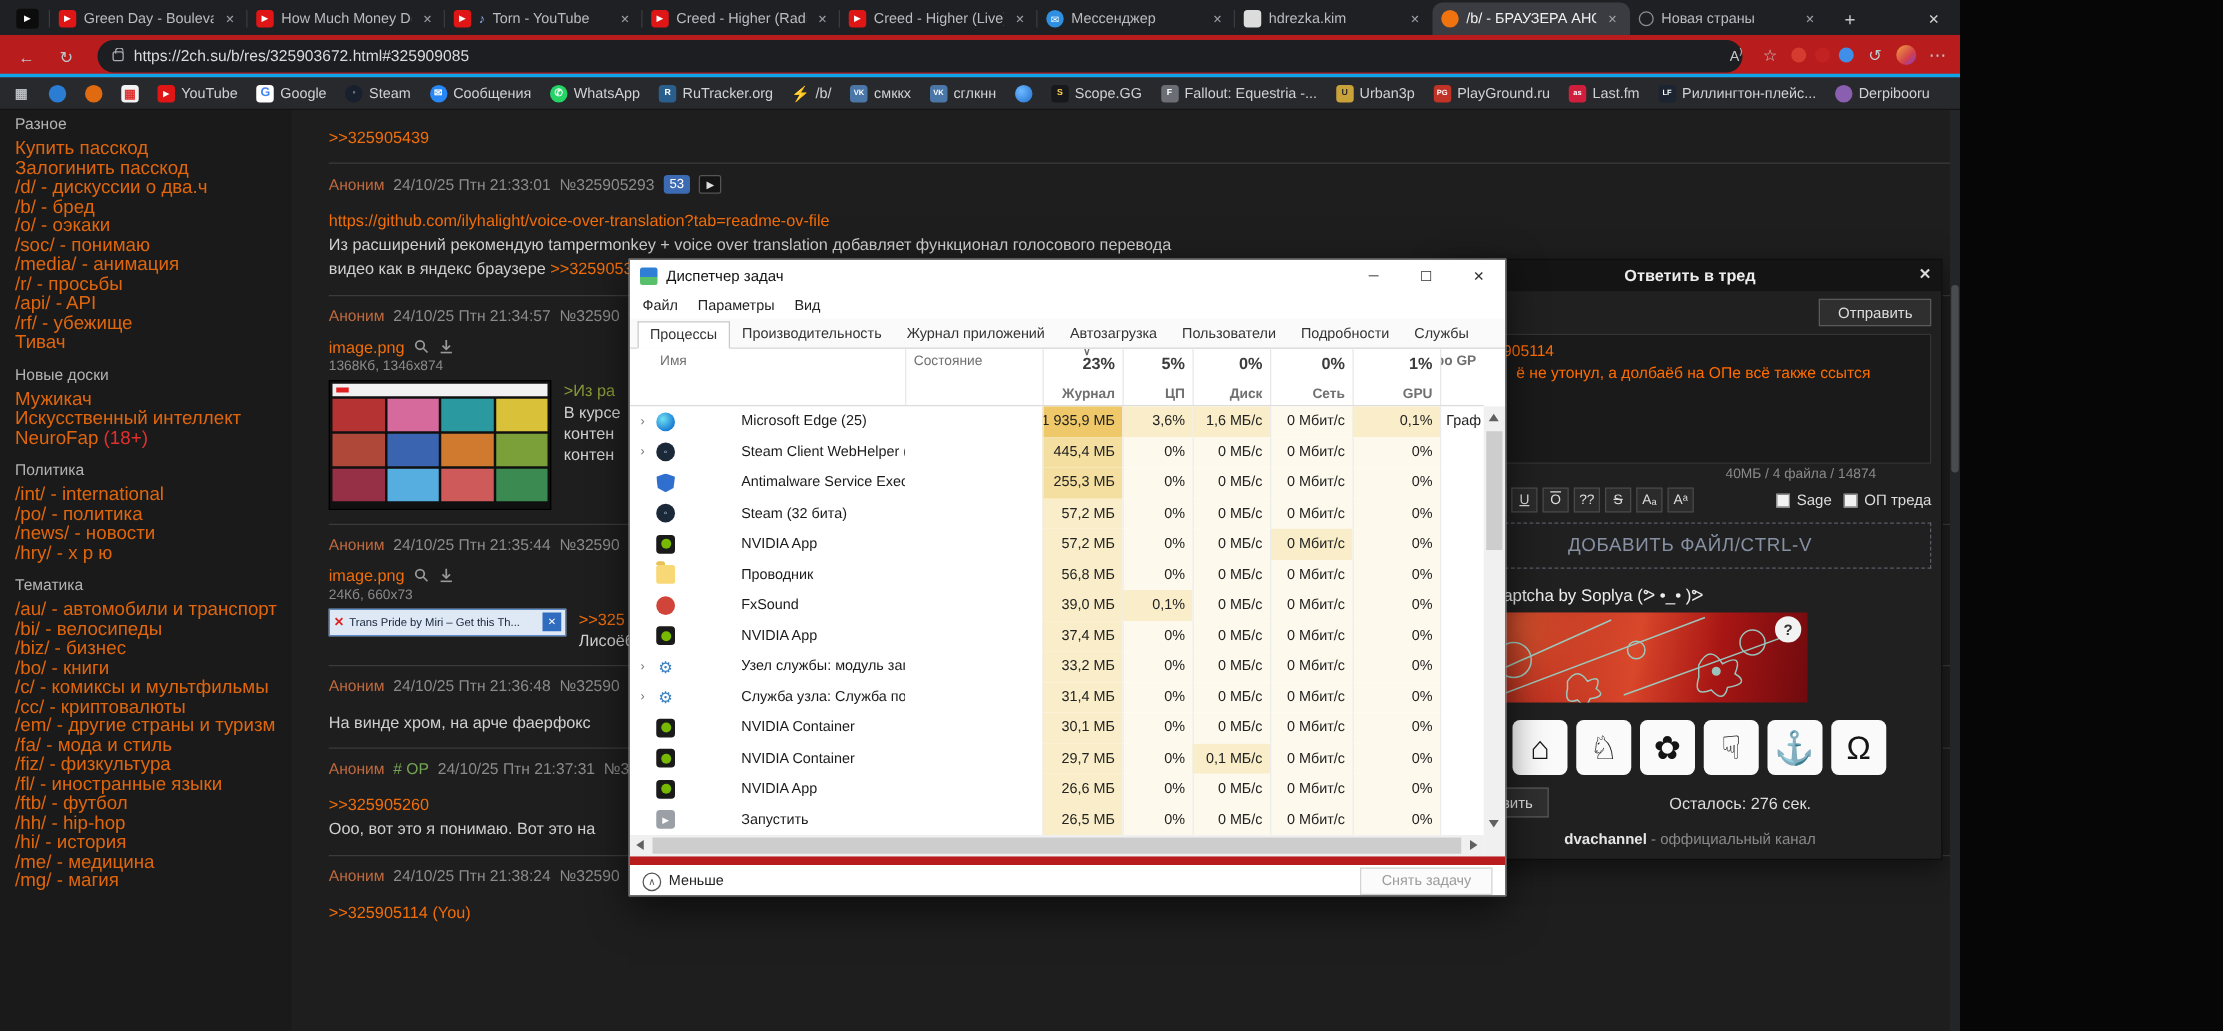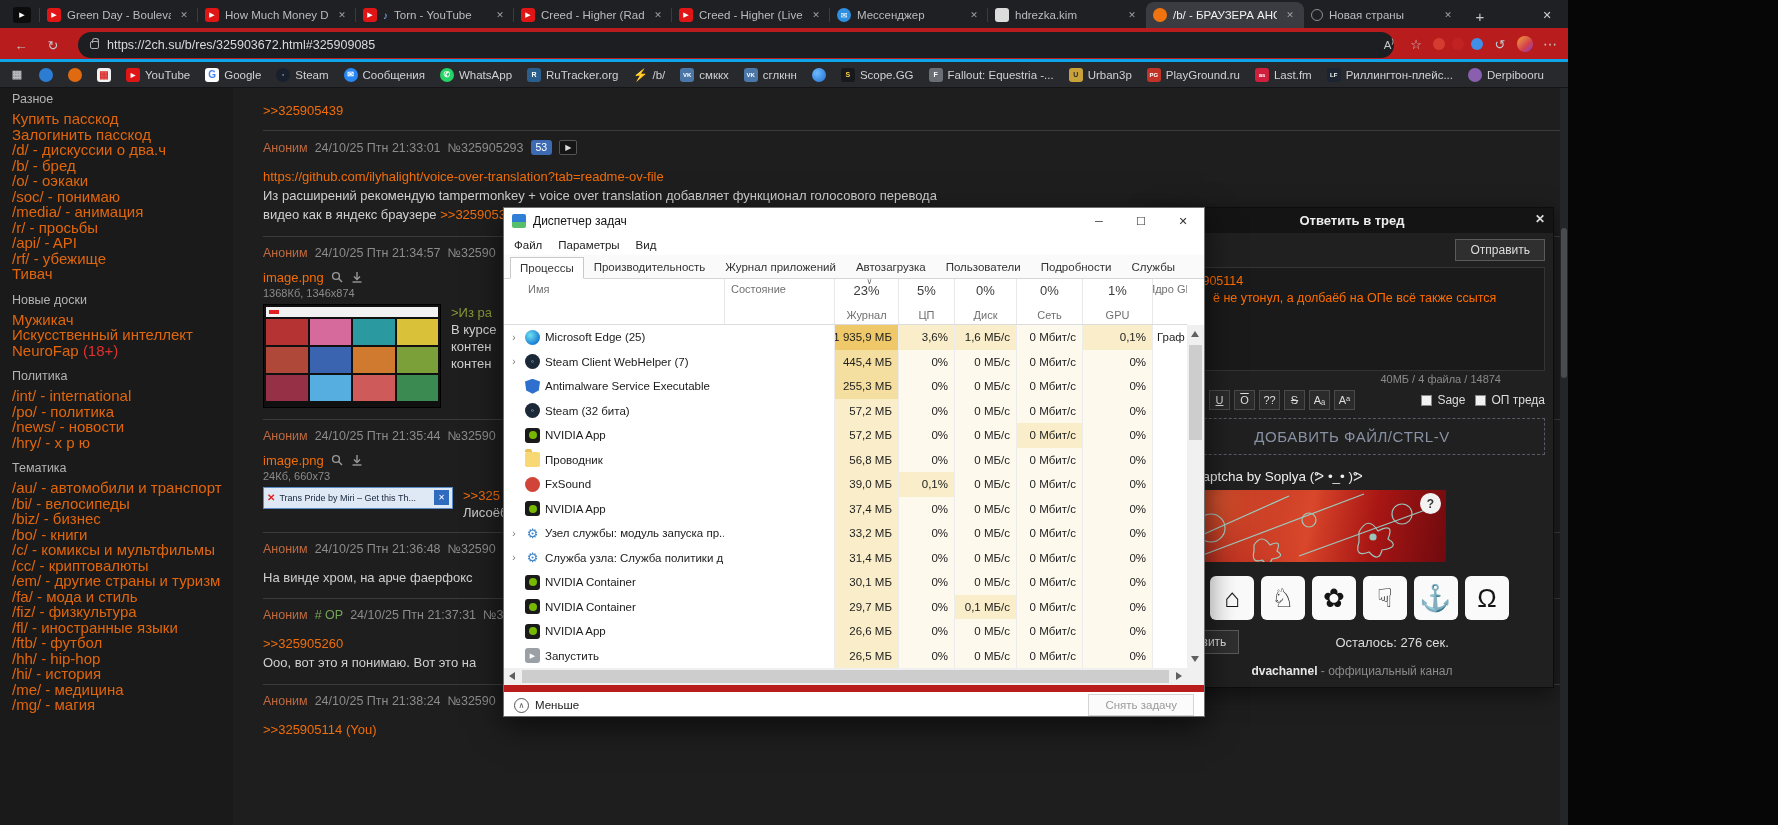--- a/index.html
+++ b/index.html
@@ -140,35 +140,35 @@
   .tm-menu { height:21px; display:flex; align-items:center; gap:16px; padding:0 10px; }
   .tm-menu span { font-size:11.5px; color:#222; }
   .tm-tabs { height:24px; display:flex; align-items:flex-end; padding:0 6px; border-bottom:1px solid #d6d6d6; background:#fafafa; }
   .tm-tab { padding:4px 9px; font-size:11.5px; color:#333; border:1px solid transparent; }
   .tm-tab.active { background:#fff; border-color:#c9c9c9; border-bottom-color:#fff; position:relative; top:1px; }
   .cName { width:220px; } .cStat { width:110px; } .cMem { width:64px; } .cCpu { width:56px; }
   .cDisk { width:62px; } .cNet { width:66px; } .cGpu { width:70px; } .cEng { width:35px; }
   .tm-header { display:flex; height:46px; border-bottom:1px solid #dcdcdc; margin-right:17px; }
   .hcell { border-left:1px solid #e8e8e8; padding:4px 6px 3px; display:flex; flex-direction:column; overflow:hidden; position:relative; }
   .hcell:first-child { border-left:none; }
-  .hcell.num { align-items:center; justify-content:space-between; }
+  .hcell.num { align-items:flex-end; justify-content:space-between;font-weight:bold; }
   .hpct { font-size:13px; color:#3c3c3c; white-space:nowrap; }
   .hlabel { font-size:11px; color:#707070; white-space:nowrap; }
   .sort-ind { position:absolute; left:50%; top:-2px; color:#666; font-size:8px; }
   .sort-ind::before { content:"∨"; }
   .tm-body { position:relative; height:343px; overflow:hidden; }
   .tm-rows { margin-right:17px; }
   .tm-row { display:flex; height:24.5px; align-items:stretch; }
   .cell { display:flex; align-items:center; overflow:hidden; }
   .cell.val { justify-content:flex-end; padding-right:6px; border-left:1px solid #ececec; font-size:11.5px; color:#222; white-space:nowrap; }
   .c0 { background:#fdf9ed; } .c1 { background:#f9eec9; } .c2 { background:#f4dfa0; } .c3 { background:#efc969; }
   .cName { padding-left:4px; gap:5px; }
   .chev { width:12px; flex:none; color:#777; font-size:10px; text-align:center; }
   .chev.on::before { content:"›"; }
-  .pname { white-space:nowrap; overflow:hidden; color:#1b1b1b; }
+  .pname { white-space:nowrap; overflow:hidden; color:#1b1b1b;margin-left:48px; }
   .picon { width:15px; height:15px; flex:none; border-radius:3px; display:flex; align-items:center; justify-content:center; }
   .pi-edge { background:radial-gradient(circle at 35% 35%, #6ee0f2, #1b7fd4 70%); border-radius:50%; }
   .pi-steam { background:#1b2838; border-radius:50%; } .pi-steam::before { content:"◦"; color:#cfe3ff; font-size:8px; }
   .pi-shield { background:#2f6fce; clip-path:polygon(50% 0,100% 18%,92% 78%,50% 100%,8% 78%,0 18%); }
   .pi-nv { background:#1a1a1a; } .pi-nv::before { content:""; width:8px; height:8px; border-radius:50%; background:#76b900; }
   .pi-folder { background:#f8d775; border-radius:2px; position:relative; }
   .pi-folder::before { content:""; position:absolute; left:0; top:-3px; width:7px; height:3px; background:#e9c257; border-radius:2px 2px 0 0; }
   .pi-fx { background:#d0443a; border-radius:50%; }
   .pi-gear { color:#3b82c4; font-size:13px; } .pi-gear::before { content:"⚙"; }
   .pi-run { background:#9aa0a6; color:#fff; font-size:7px; } .pi-run::before { content:"▶"; }

